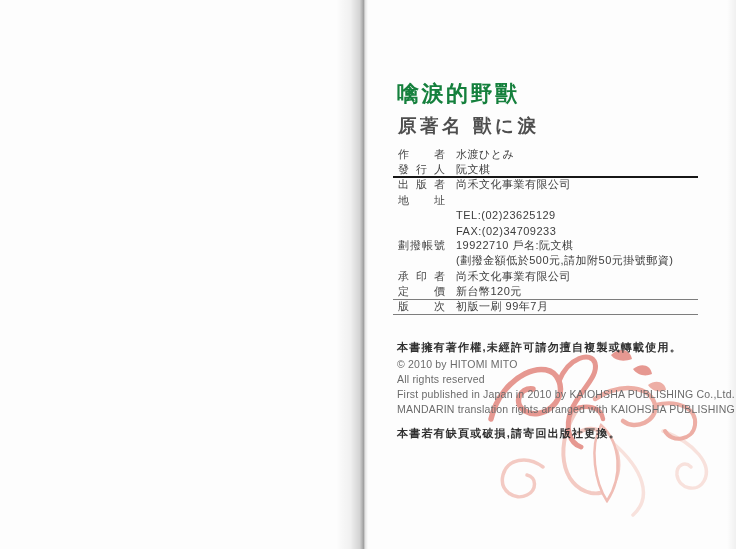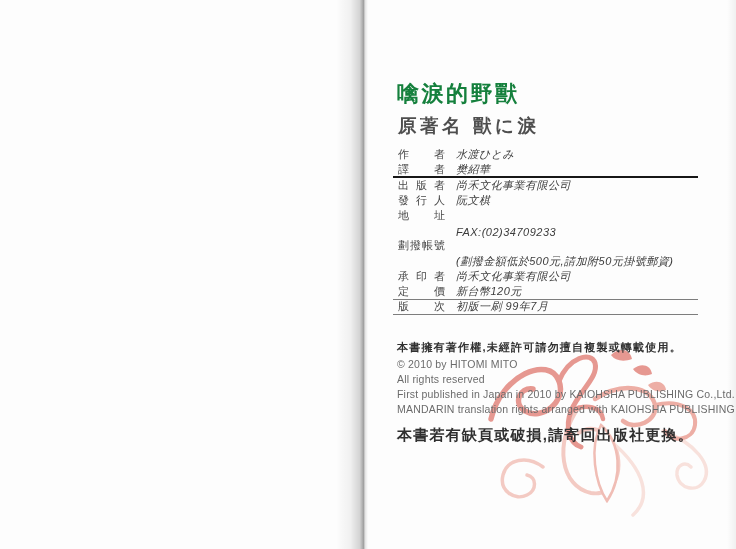--- a/index.html
+++ b/index.html
@@ -41,43 +41,43 @@
     white-space:nowrap;
   }
   .book-subtitle{
     position:absolute;left:398px;top:113px;
     font-size:18.5px;font-weight:700;letter-spacing:3.5px;color:#4e4e4e;
     white-space:nowrap;
   }
   .book-subtitle .orig-name{margin-right:9px;}
 
   .colophon{position:absolute;left:393px;top:147px;width:306px;}
-  .crow{display:flex;align-items:flex-end;height:15.2px;font-size:11px;color:#3c3c3c;white-space:nowrap;}
+  .crow{display:flex;align-items:center;height:15.2px;font-size:11px;color:#3c3c3c;white-space:nowrap;}
   .lbl{
     display:inline-block;width:47px;margin-left:5px;
     text-align:justify;text-align-last:justify;
     letter-spacing:0;color:#474747;
   }
-  .val{margin-left:11px;letter-spacing:0.5px;font-style:italic;}
+  .val{margin-left:11px;letter-spacing:0.5px;}
   .hr{position:absolute;left:0;width:305px;}
   .hr-thick{top:29px;height:2.4px;background:#171717;}
   .hr-thin1{top:151.6px;height:1.2px;background:#7d7d7d;}
   .hr-thin2{top:166.8px;height:1.2px;background:#7d7d7d;}
 
   .copy-cn1{
     position:absolute;left:397px;top:340px;
     font-size:11px;font-weight:600;letter-spacing:1.2px;color:#303030;white-space:nowrap;
   }
   .copy-en{
     position:absolute;left:397px;top:357px;
     font-size:10.5px;color:#6b6b6b;line-height:15.1px;letter-spacing:0.2px;white-space:nowrap;
   }
   .copy-cn2{
     position:absolute;left:397px;top:426px;
-    font-size:15px;font-weight:600;letter-spacing:1.2px;color:#303030;white-space:nowrap;
+    font-size:11px;font-weight:600;letter-spacing:1.2px;color:#303030;white-space:nowrap;
   }
 </style>
 </head>
 <body>
 
 <div class="canvas">
 
   <div class="page-left"></div>
   <div class="page-right"></div>
 
@@ -111,40 +111,41 @@
     <div class="book-subtitle">
       <span class="orig-name">原著名</span><span>獸に淚</span>
     </div>
 
     <div class="colophon">
       <div class="crow">
         <span class="lbl">作者</span>
         <span class="val">水渡ひとみ</span>
       </div>
       <div class="crow">
-        <span class="lbl">譯者</span>
-        <span class="val">樊紹華</span>
+        <span class="lbl">發行人</span>
+        <span class="val">阮文棋</span>
       </div>
       <div class="crow">
         <span class="lbl">出版者</span>
         <span class="val">尚禾文化事業有限公司</span>
       </div>
       <div class="crow">
-        <span class="lbl">發行人</span>
-        <span class="val">阮文棋</span>
+        <span class="lbl">地址</span>
       </div>
       <div class="crow">
-        <span class="lbl">地址</span>
+        <span class="lbl"></span>
+        <span class="val">TEL:(02)23625129</span>
       </div>
       <div class="crow">
         <span class="lbl"></span>
         <span class="val">FAX:(02)34709233</span>
       </div>
       <div class="crow">
         <span class="lbl">劃撥帳號</span>
+        <span class="val">19922710 戶名:阮文棋</span>
       </div>
       <div class="crow">
         <span class="lbl"></span>
         <span class="val">(劃撥金額低於500元,請加附50元掛號郵資)</span>
       </div>
       <div class="crow">
         <span class="lbl">承印者</span>
         <span class="val">尚禾文化事業有限公司</span>
       </div>
       <div class="crow">

